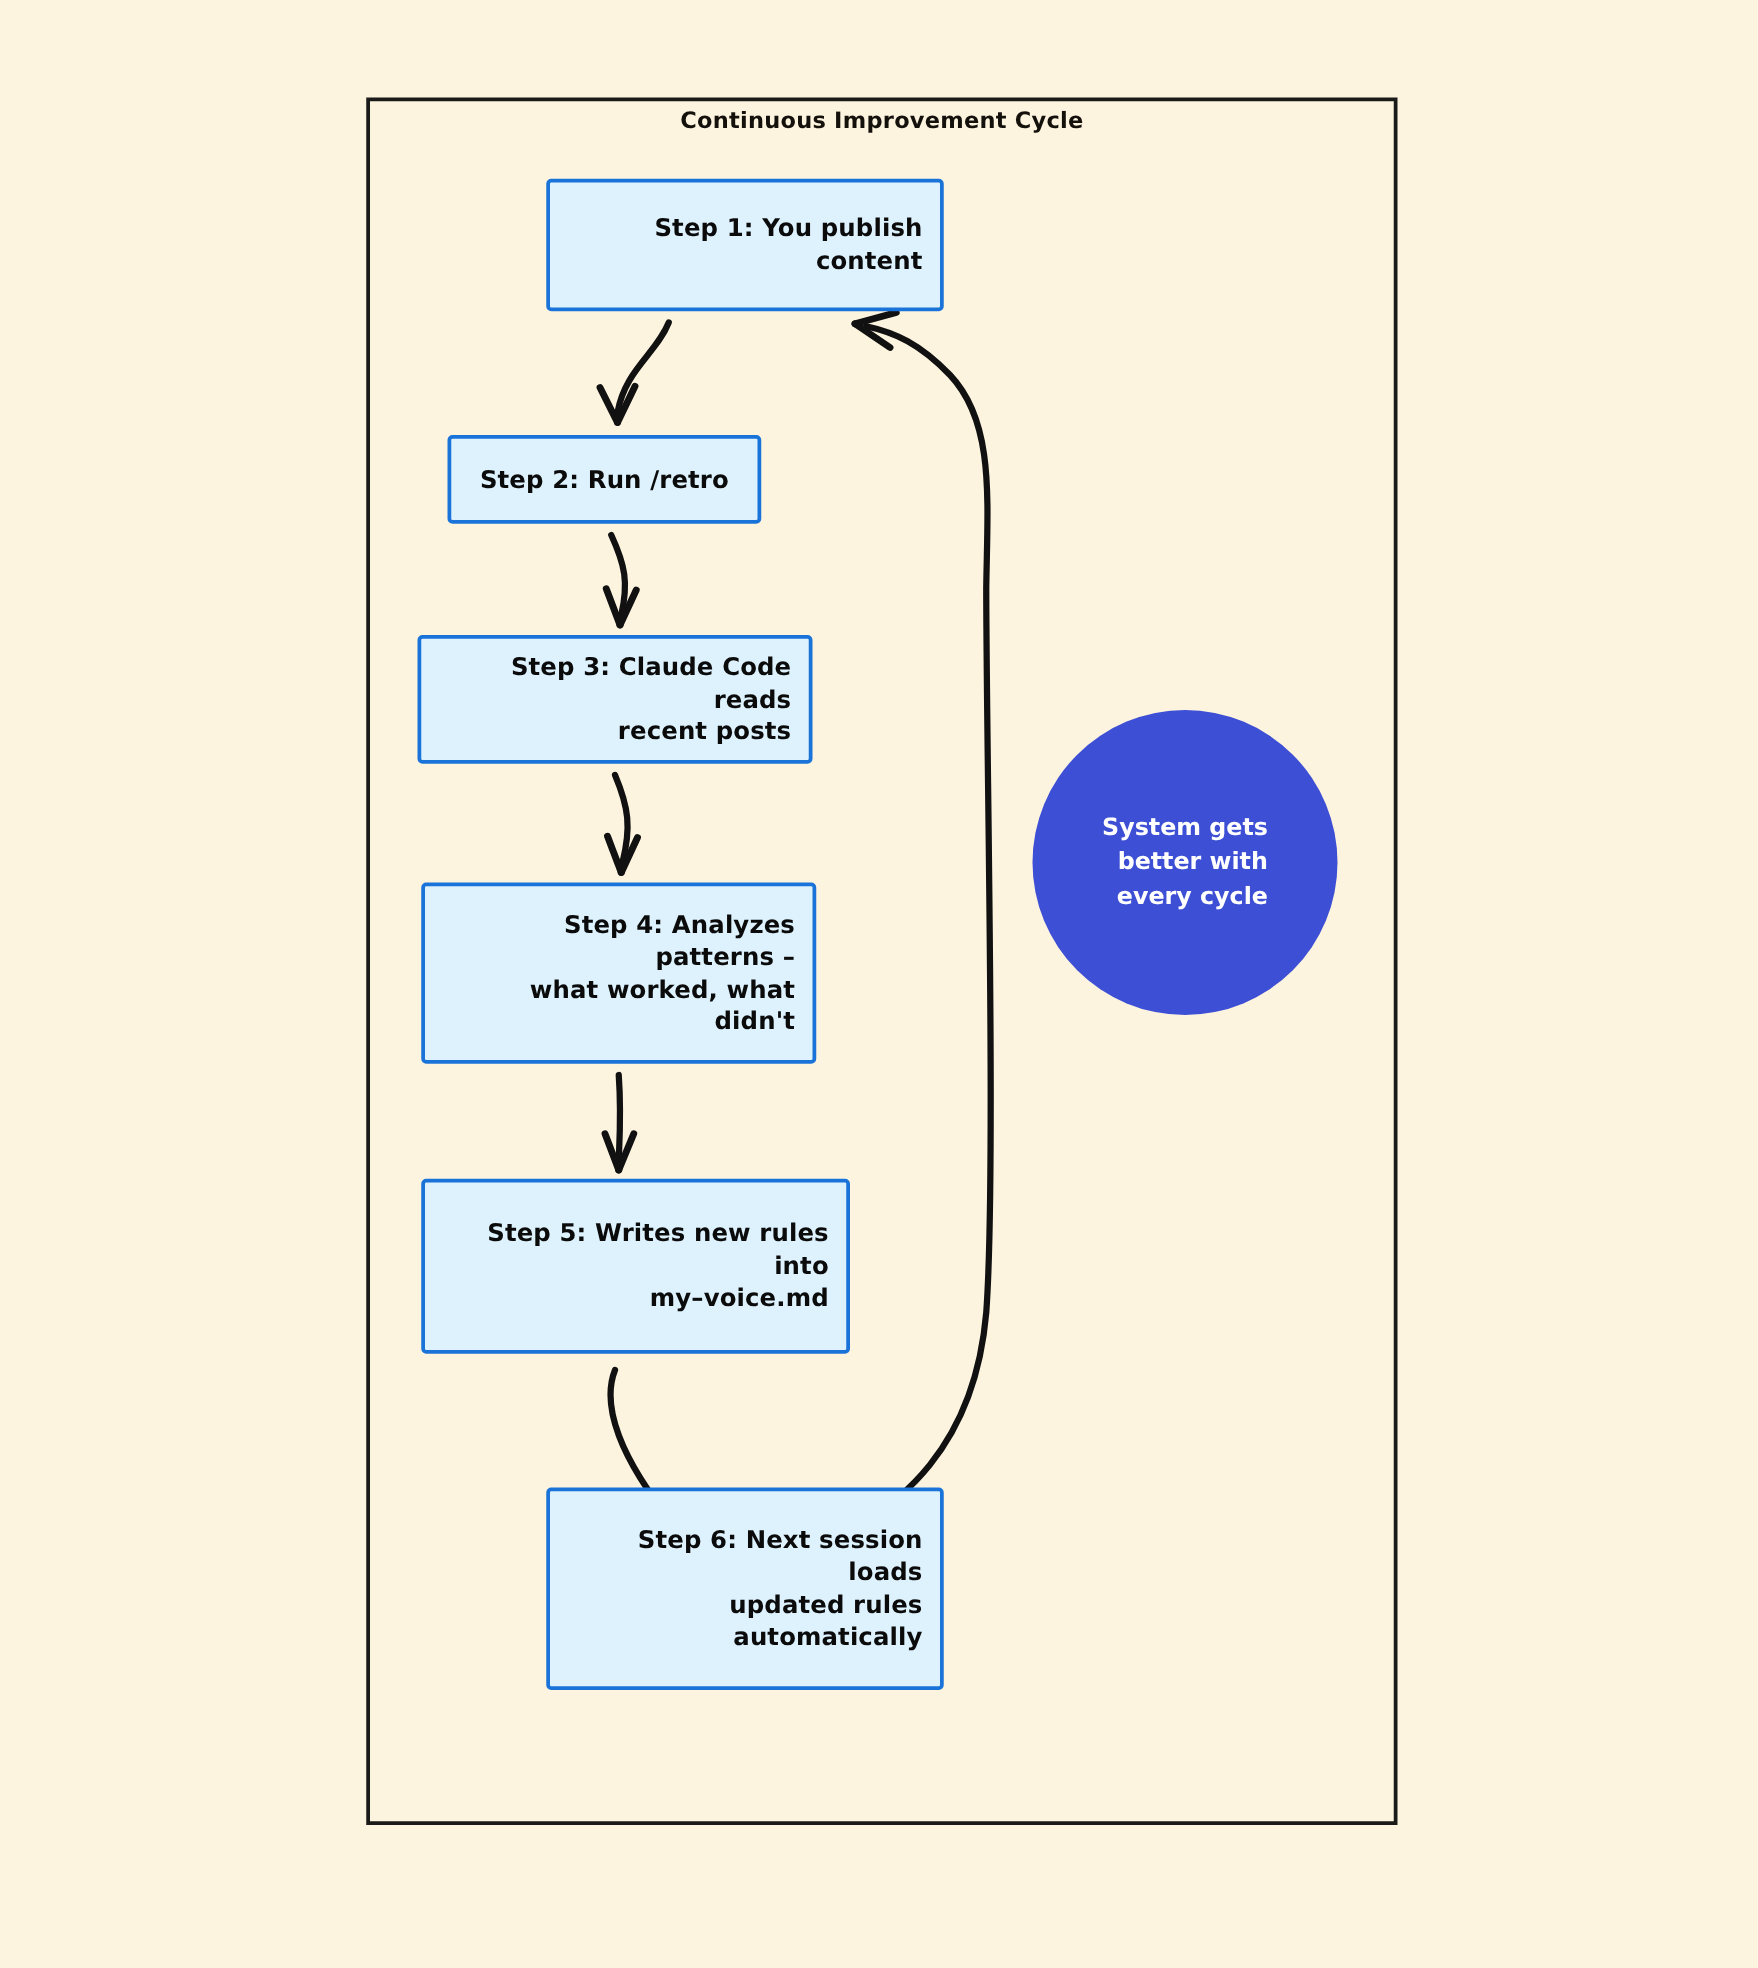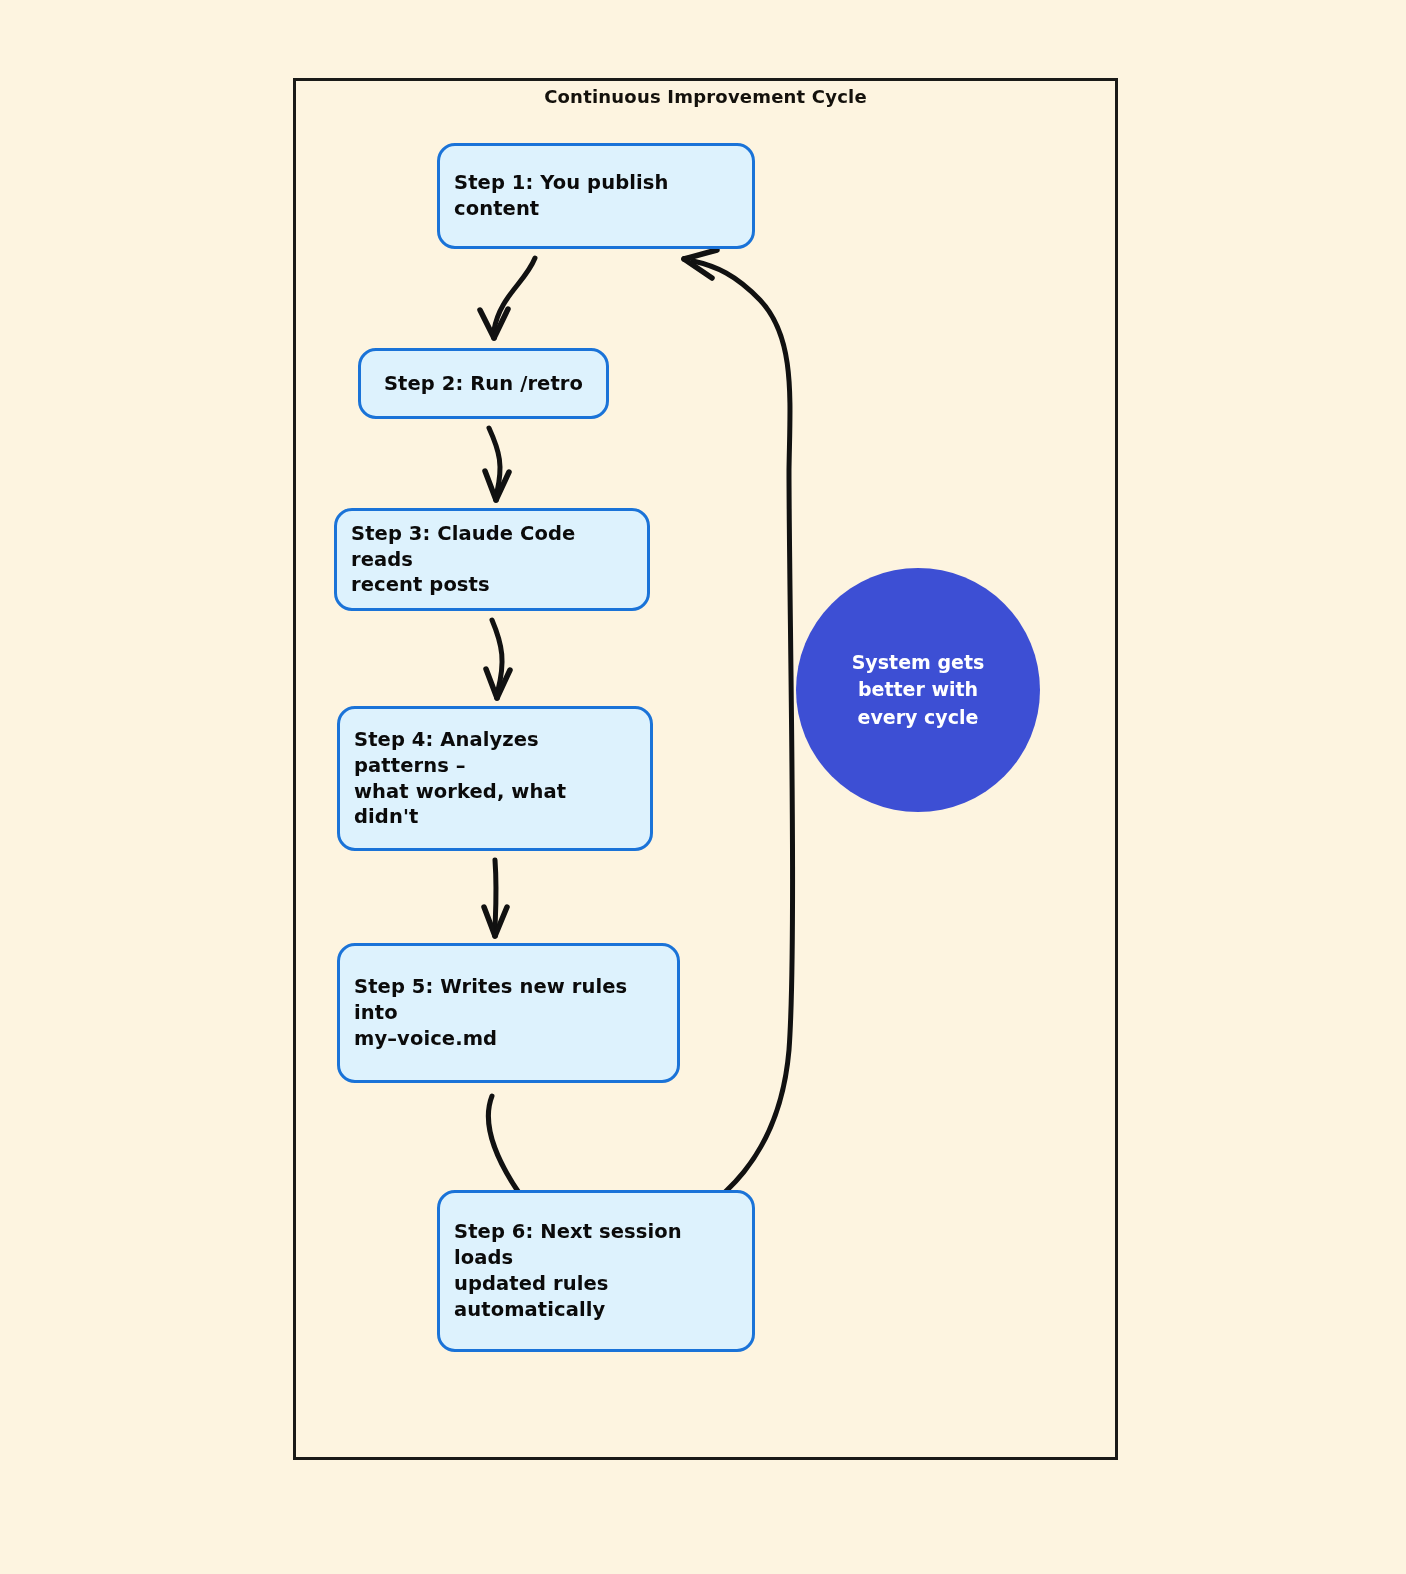--- a/index.html
+++ b/index.html
@@ -40,25 +40,25 @@
     font-weight: bold;
     letter-spacing: 0.2px;
     color: #14110c;
     font-family: "DejaVu Sans", sans-serif;
   }
   .node {
     position: absolute;
     box-sizing: border-box;
     background: #ddf2fd;
     border: 3.5px solid #1a73d8;
-    border-radius: 18px;
+    border-radius: 4px;
     display: flex;
     align-items: center;
     justify-content: center;
-    text-align: left;
+    text-align: right;
     color: #0b0b0b;
     font-weight: bold;
     font-size: 19.5px;
     line-height: 1.33;
     padding: 0 14px;
     letter-spacing: 0.1px;
     font-family: "DejaVu Sans", sans-serif;
   }
   .node-label {
     display: block;
@@ -156,17 +156,17 @@
 <div class="node" style="left:337px; top:943px; width:343px; height:140px;">
   <span class="node-label">Step 5: Writes new rules into
 my–voice.md</span>
 </div>
 
 <div class="node" style="left:437px; top:1190px; width:318px; height:162px;">
   <span class="node-label">Step 6: Next session loads
 updated rules automatically</span>
 </div>
 
-<div class="accent-circle" style="left:796px; top:568px; width:244px; height:244px;">
+<div class="accent-circle" style="left:826px; top:568px; width:244px; height:244px;text-align:right;">
   <span>System gets
 better with
 every cycle</span>
 </div>
 
 </body></html>

